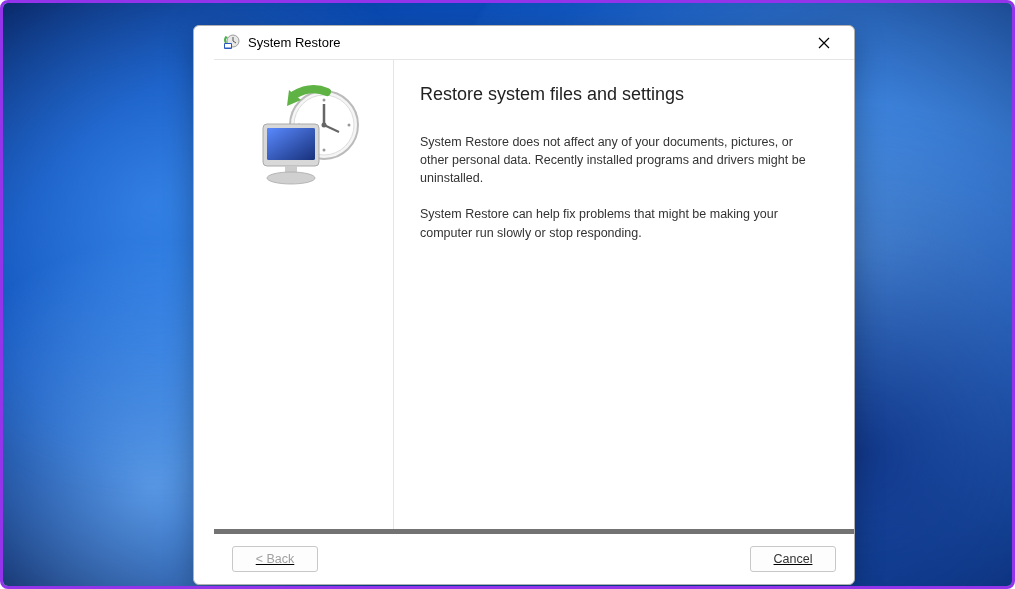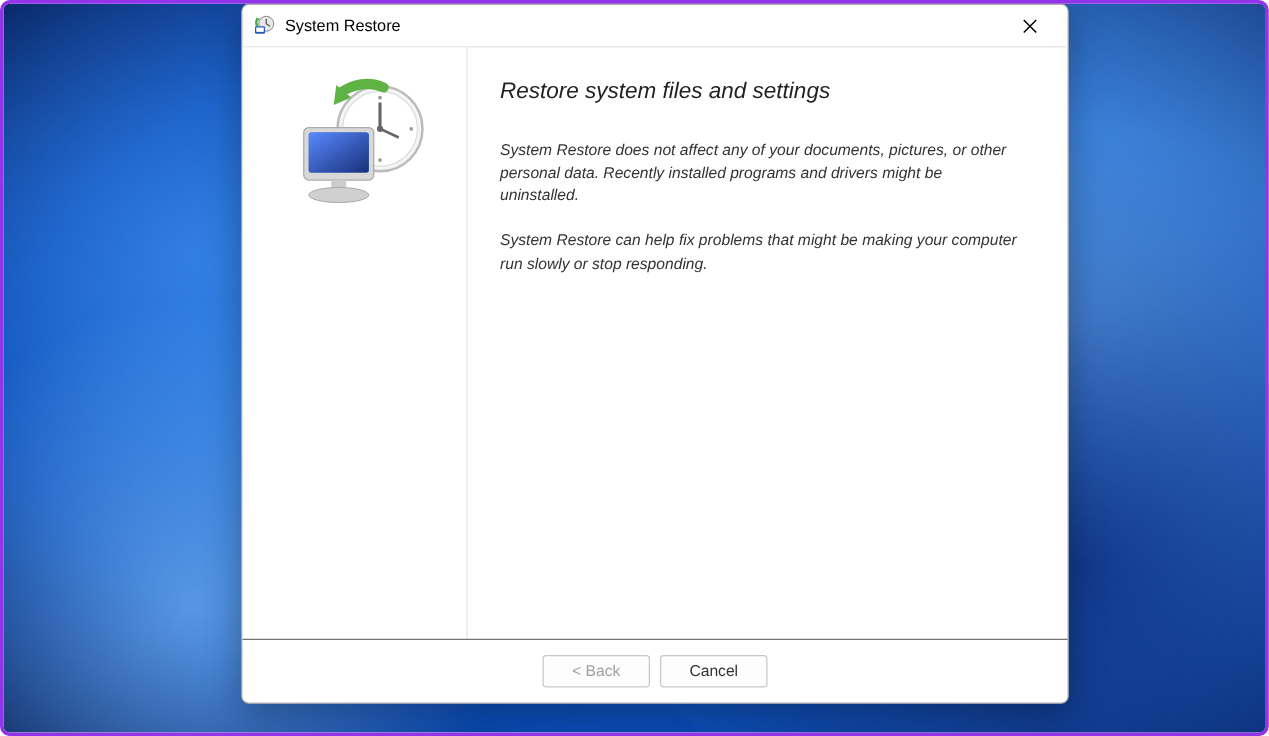--- a/index.html
+++ b/index.html
@@ -27,30 +27,31 @@
       border-radius: 50%;
       filter: blur(2px);
     }
     .s1 { width: 900px; height: 900px; top: -200px; right: -300px; background: radial-gradient(circle, rgba(120,190,255,0.7) 0%, rgba(30,109,214,0.3) 60%, transparent 80%); }
     .s2 { width: 700px; height: 700px; top: 100px; right: -200px; background: radial-gradient(circle, rgba(10,40,120,0.8) 0%, transparent 70%); }
     .s3 { width: 500px; height: 500px; bottom: -150px; left: -100px; background: radial-gradient(circle, rgba(140,200,255,0.6) 0%, transparent 70%); }
     .s4 { width: 600px; height: 600px; top: -100px; left: -150px; background: radial-gradient(circle, rgba(80,160,255,0.5) 0%, transparent 70%); }
 
     .window {
       position: absolute;
-      top: 0;
+      top: 22px;
       left: 190px;
       width: 662px;
       height: 560px;
       background: #ffffff;
       border: 1px solid #b0b0b0;
       border-radius: 6px;
       box-shadow: 0 8px 30px rgba(0,0,0,0.3);
       display: flex;
       flex-direction: column;
+      padding-left: 20px;
     }
     .titlebar {
       display: flex;
       align-items: center;
       height: 34px;
       padding: 0 8px;
       border-bottom: 1px solid #e5e5e5;
     }
     .titlebar-icon {
       width: 18px;
@@ -71,21 +72,20 @@
       display: flex;
       align-items: center;
       justify-content: center;
       cursor: pointer;
     }
 
     .wizard-body {
       display: flex;
       flex: 1;
       overflow: hidden;
-      font-style: italic;
     }
     .wizard-sidebar {
       width: 180px;
       background: #ffffff;
       border-right: 1px solid #e5e5e5;
       padding: 20px 12px;
       display: flex;
       justify-content: center;
       align-items: flex-start;
     }
@@ -107,26 +107,27 @@
       margin-bottom: 28px;
     }
     .wizard-text {
       font-size: 12.5px;
       color: #333;
       line-height: 1.45;
       margin-bottom: 18px;
     }
 
     .button-row {
-      border-top: 1px solid #737373;
+      border-top: 5px solid #737373;
       padding: 12px 18px;
       display: flex;
-      justify-content: center;
+      justify-content: space-between;
       gap: 8px;
       align-items: center;
+      text-decoration: underline;
     }
     .btn {
       min-width: 86px;
       height: 26px;
       border: 1px solid #c8c8c8;
       background: #fdfdfd;
       border-radius: 3px;
       font-size: 12.5px;
       color: #333;
       cursor: pointer;

